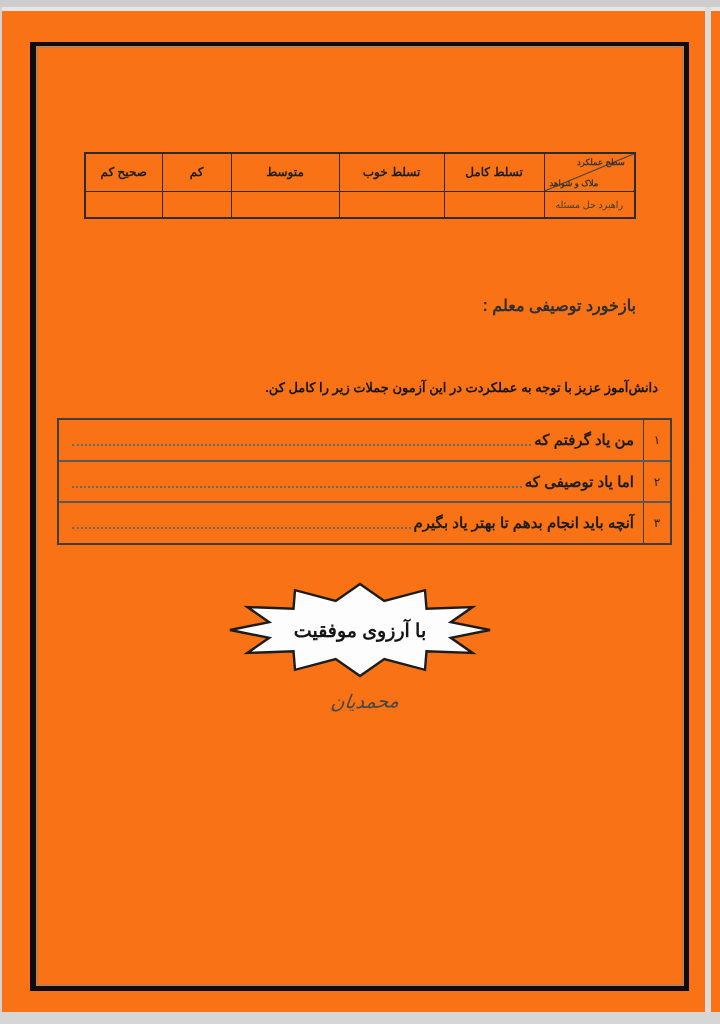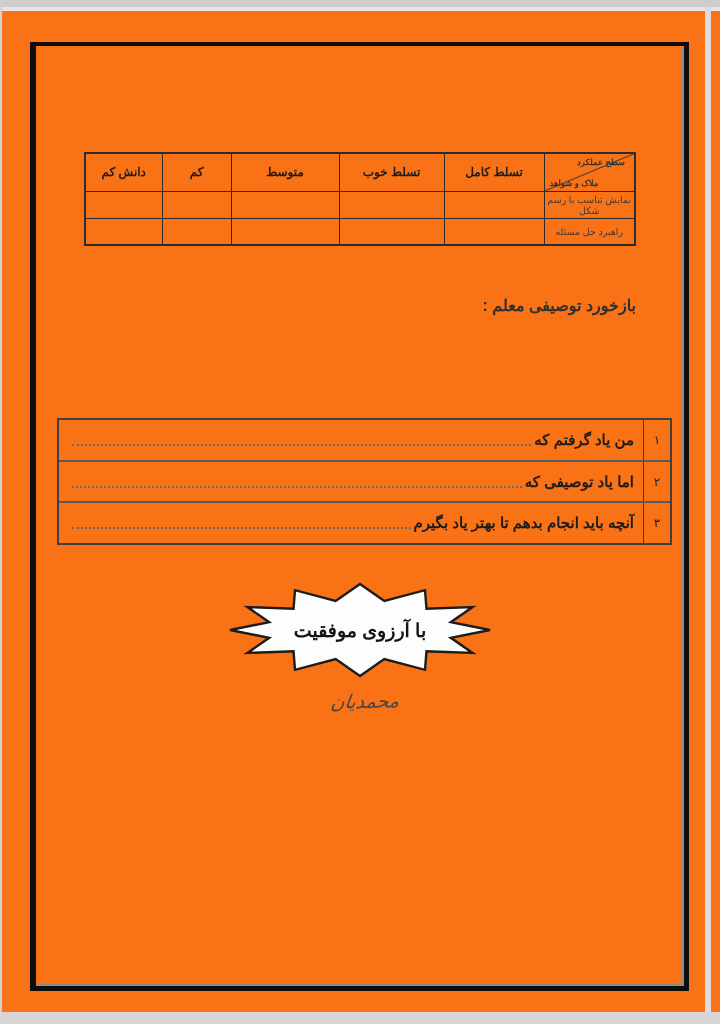--- a/index.html
+++ b/index.html
@@ -84,43 +84,36 @@
     <tbody>
       <tr>
         <th class="corner">
           <span class="corner-top">سطح عملکرد</span>
           <span class="corner-bottom">ملاک و شواهد</span>
         </th>
         <th>تسلط کامل</th>
         <th>تسلط خوب</th>
         <th>متوسط</th>
         <th>کم</th>
-        <th>دانش کم</th>
-      </tr>
-      <tr>
-        <td class="rowlabel">نمایش تناسب با رسم شکل</td>
-        <td></td>
-        <td></td>
-        <td></td>
-        <td></td>
-        <td></td>
+        <th>صحیح کم</th>
       </tr>
       <tr>
         <td class="rowlabel">راهبرد حل مسئله</td>
         <td></td>
         <td></td>
         <td></td>
         <td></td>
         <td></td>
       </tr>
     </tbody>
   </table>
 
   <div class="feedback">بازخورد توصیفی معلم :</div>
 
+  <div class="instruction">دانش‌آموز عزیز با توجه به عملکردت در این آزمون جملات زیر را کامل کن.</div>
 
   <div class="cbox">
     <div class="crow">
       <div class="cnum">۱</div>
       <div class="ctext">
         <span class="clabel">من یاد گرفتم که</span>
         <span class="leader"></span>
       </div>
     </div>
     <div class="crow">

